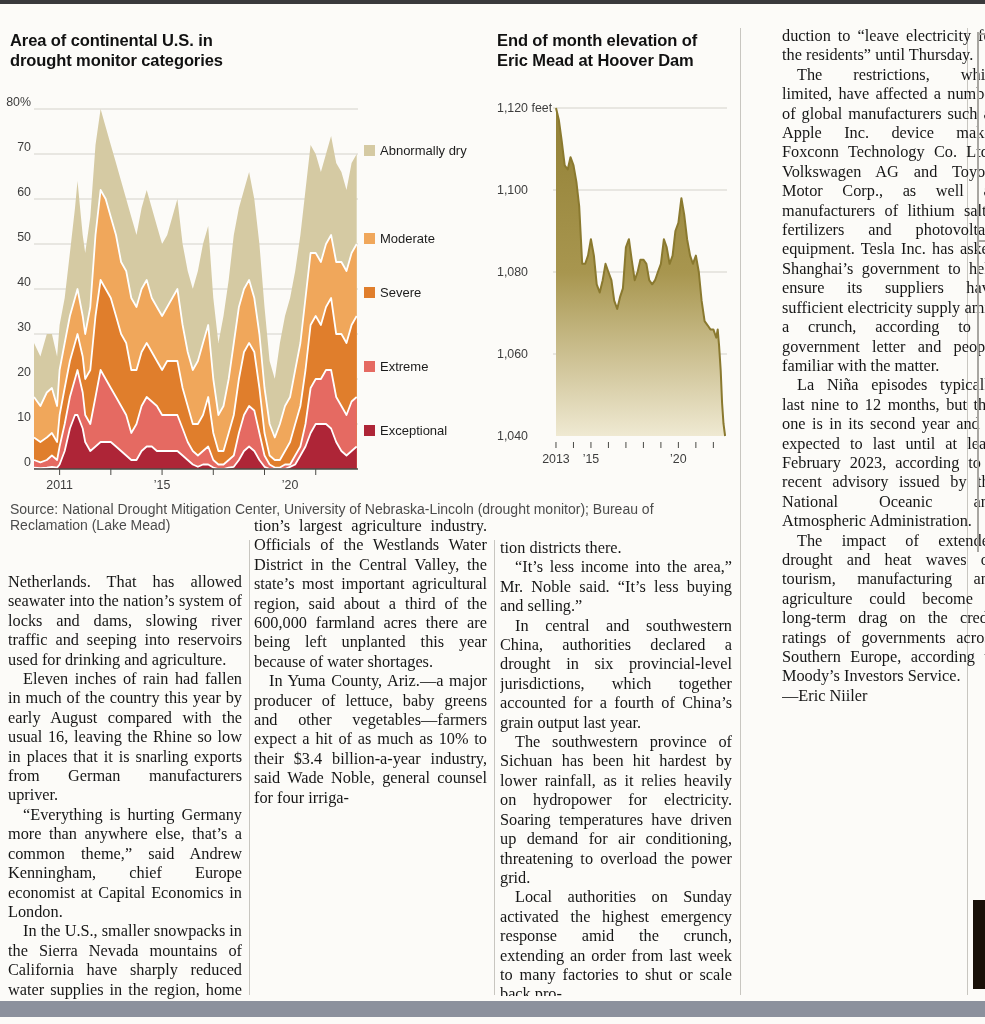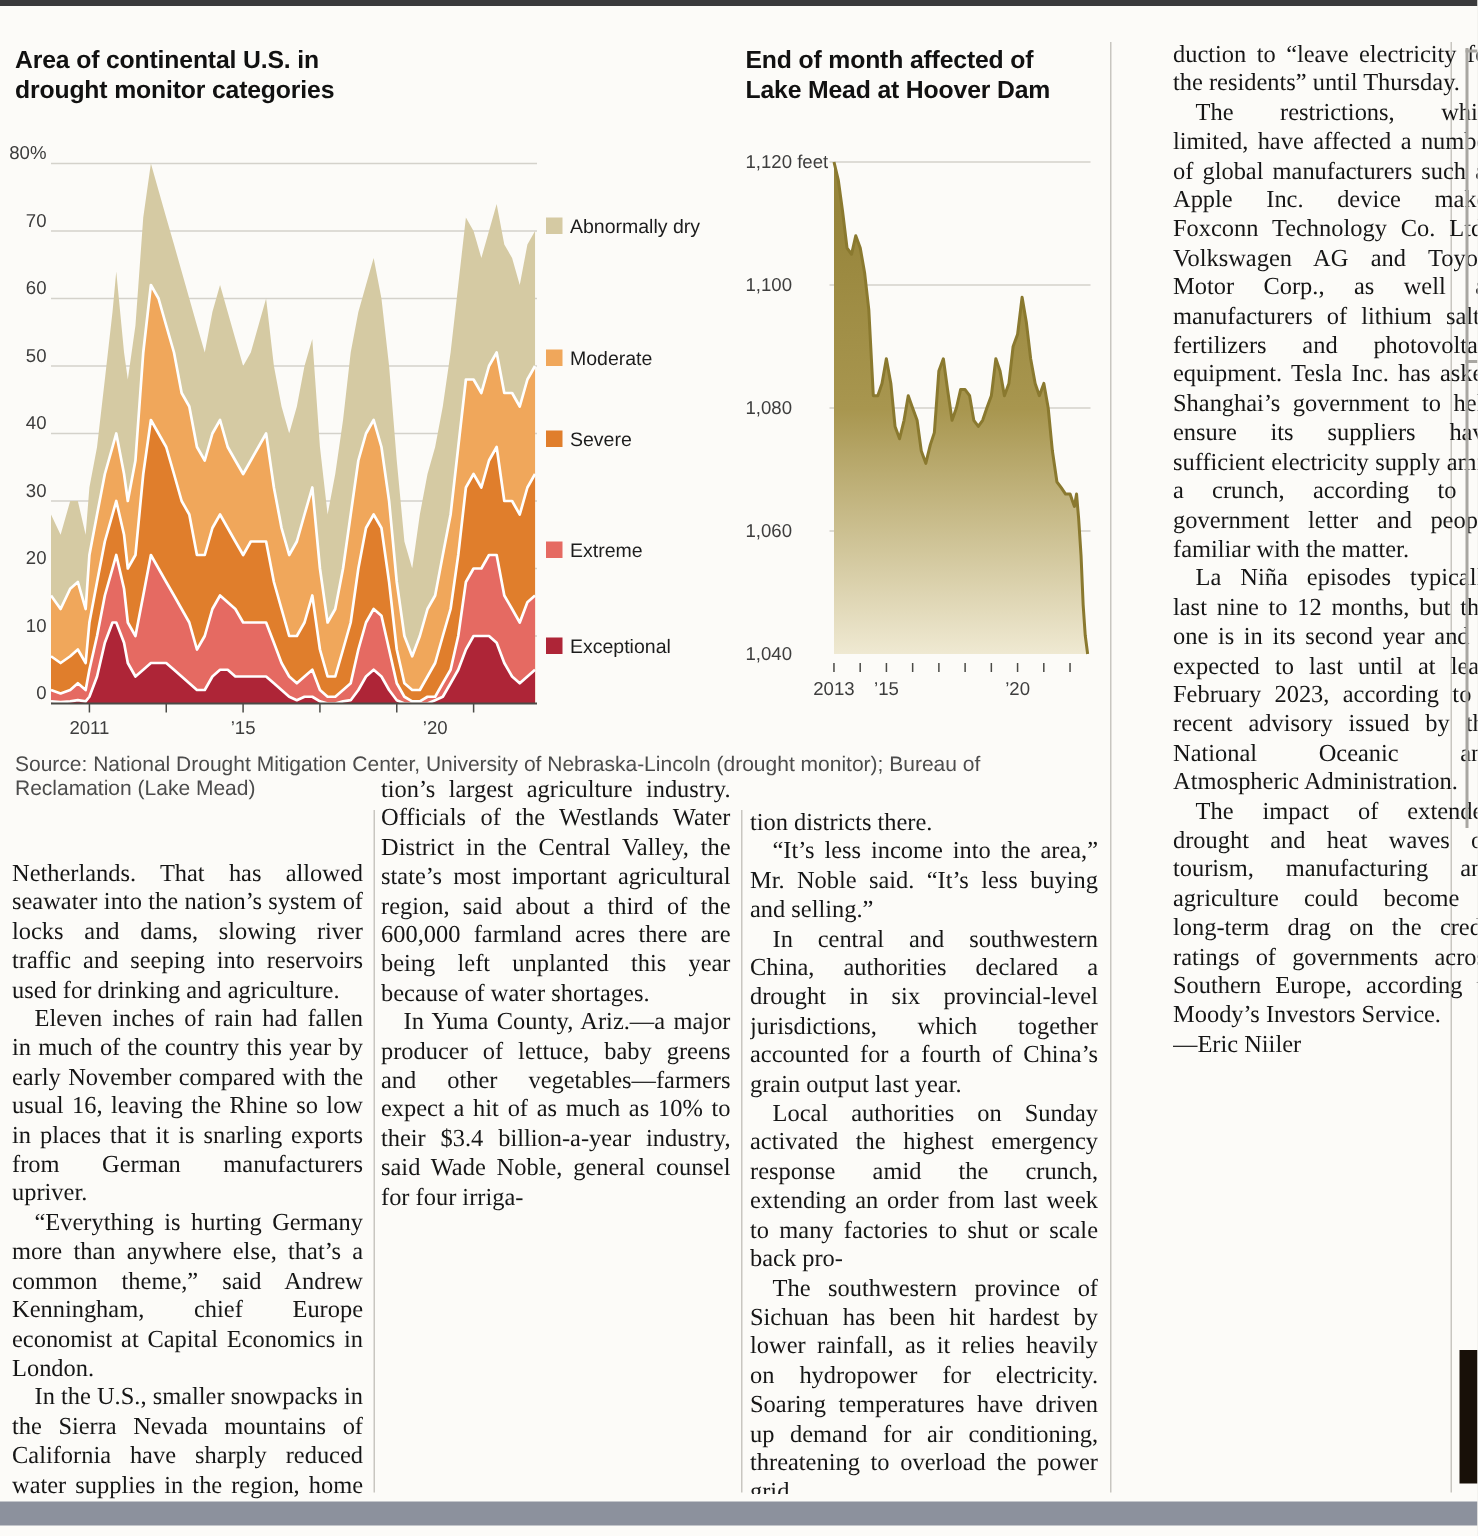--- a/index.html
+++ b/index.html
@@ -97,21 +97,21 @@
           <text x="372" y="287" class="legend-label">Extreme</text>
         </g>
         <g>
           <rect x="356" y="341" width="11" height="11" fill="#ae2537"></rect>
           <text x="372" y="351" class="legend-label">Exceptional</text>
         </g>
       </svg>
   </div>
 
   <div class="chart-block" style="left:497px;top:26px;width:235px;height:476px;">
-    <div class="chart-title" style="position:absolute;left:0;top:4px;width:225px;">End of month affected of Lake Mead at Hoover Dam</div>
+    <div class="chart-title" style="position:absolute;left:0;top:4px;width:225px;">End of month elevation of Eric Mead at Hoover Dam</div>
     <svg id="mead-svg" viewBox="0 0 235 412" width="235" height="412" style="top:58px;">
         <defs>
           <linearGradient id="meadgrad" x1="0" y1="55" x2="0" y2="352" gradientUnits="userSpaceOnUse">
             <stop offset="0" stop-color="#96843a"></stop>
             <stop offset="0.45" stop-color="#a8964f"></stop>
             <stop offset="1" stop-color="#efe9d2"></stop>
           </linearGradient>
         </defs>
         <line x1="56" x2="230" y1="24" y2="24" stroke="#d4d2cb" stroke-width="1"></line>
         <text x="0" y="28" text-anchor="start" class="axlbl">1,120 feet</text>
@@ -142,34 +142,34 @@
 
   <div class="source-line">Source: National Drought Mitigation Center, University of Nebraska-Lincoln (drought monitor); Bureau of Reclamation (Lake Mead)</div>
 
   <div class="vrule" style="left:249px;top:540px;height:455px;"></div>
   <div class="vrule" style="left:494px;top:540px;height:455px;"></div>
   <div class="vrule" style="left:740px;top:28px;height:967px;"></div>
   <div class="vrule" style="left:967px;top:28px;height:967px;"></div>
 
   <div class="col" style="left:8px;top:552px;width:234px;height:458px;margin-top:20px;">
       <p class="para noindent">Netherlands. That has allowed seawater into the nation’s system of locks and dams, slowing river traffic and seeping into reservoirs used for drinking and agriculture.</p>
-      <p class="para">Eleven inches of rain had fallen in much of the country this year by early November compared with the usual 16, leaving the Rhine so low in places that it is snarling exports from German manufacturers upriver.</p>
+      <p class="para">Eleven inches of rain had fallen in much of the country this year by early August compared with the usual 16, leaving the Rhine so low in places that it is snarling exports from German manufacturers upriver.</p>
       <p class="para">“Everything is hurting Germany more than anywhere else, that’s a common theme,” said Andrew Kenningham, chief Europe economist at Capital Economics in London.</p>
       <p class="para">In the U.S., smaller snowpacks in the Sierra Nevada mountains of California have sharply reduced water supplies in the region, home to the na-</p>
     </div>
   <div class="col" style="left:254px;top:516px;width:233px;height:458px;">
       <p class="para noindent">tion’s largest agriculture industry. Officials of the Westlands Water District in the Central Valley, the state’s most important agricultural region, said about a third of the 600,000 farmland acres there are being left unplanted this year because of water shortages.</p>
       <p class="para">In Yuma County, Ariz.—a major producer of lettuce, baby greens and other vegetables—farmers expect a hit of as much as 10% to their $3.4 billion-a-year industry, said Wade Noble, general counsel for four irriga-</p>
     </div>
   <div class="col" style="left:500px;top:538px;width:232px;height:458px;">
       <p class="para noindent">tion districts there.</p>
       <p class="para">“It’s less income into the area,” Mr. Noble said. “It’s less buying and selling.”</p>
       <p class="para">In central and southwestern China, authorities declared a drought in six provincial-level jurisdictions, which together accounted for a fourth of China’s grain output last year.</p>
+      <p class="para">The southwestern province of Sichuan has been hit hardest by lower rainfall, as it relies heavily on hydropower for electricity. Soaring temperatures have driven up demand for air conditioning, threatening to overload the power grid.</p>
       <p class="para">Local authorities on Sunday activated the highest emergency response amid the crunch, extending an order from last week to many factories to shut or scale back pro-</p>
-      <p class="para">The southwestern province of Sichuan has been hit hardest by lower rainfall, as it relies heavily on hydropower for electricity. Soaring temperatures have driven up demand for air conditioning, threatening to overload the power grid.</p>
     </div>
   <div class="col" style="left:782px;top:26px;width:215px;height:970px;">
       <p class="para noindent">duction to “leave electricity for the residents” until Thursday.</p>
       <p class="para">The restrictions, while limited, have affected a number of global manufacturers such as Apple Inc. device maker Foxconn Technology Co. Ltd., Volkswagen AG and Toyota Motor Corp., as well as manufacturers of lithium salts, fertilizers and photovoltaic equipment. Tesla Inc. has asked Shanghai’s government to help ensure its suppliers have sufficient electricity supply amid a crunch, according to a government letter and people familiar with the matter.</p>
       <p class="para">La Niña episodes typically last nine to 12 months, but this one is in its second year and is expected to last until at least February 2023, according to a recent advisory issued by the National Oceanic and Atmospheric Administration.</p>
       <p class="para">The impact of extended drought and heat waves on tourism, manufacturing and agriculture could become a long-term drag on the credit ratings of governments across Southern Europe, according to Moody’s Investors Service.</p>
       <p class="byline">—Eric Niiler</p>
     </div>
 
   <div class="edge-vline"></div>

